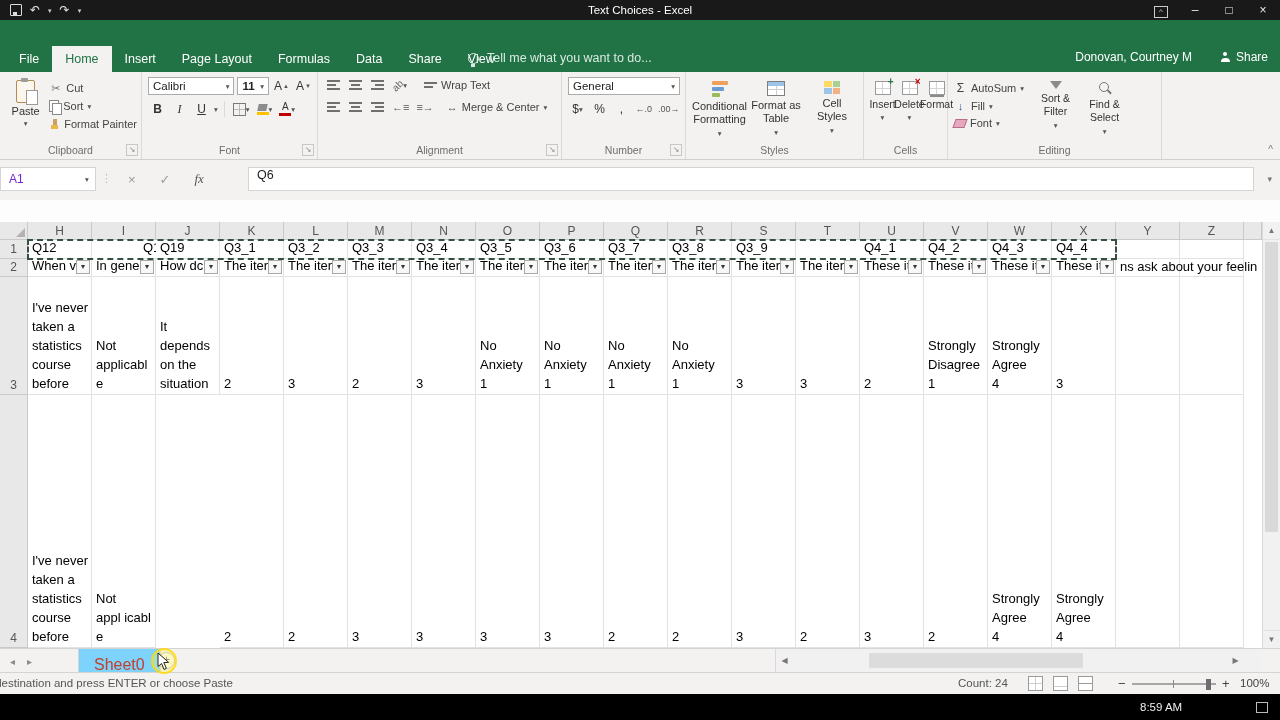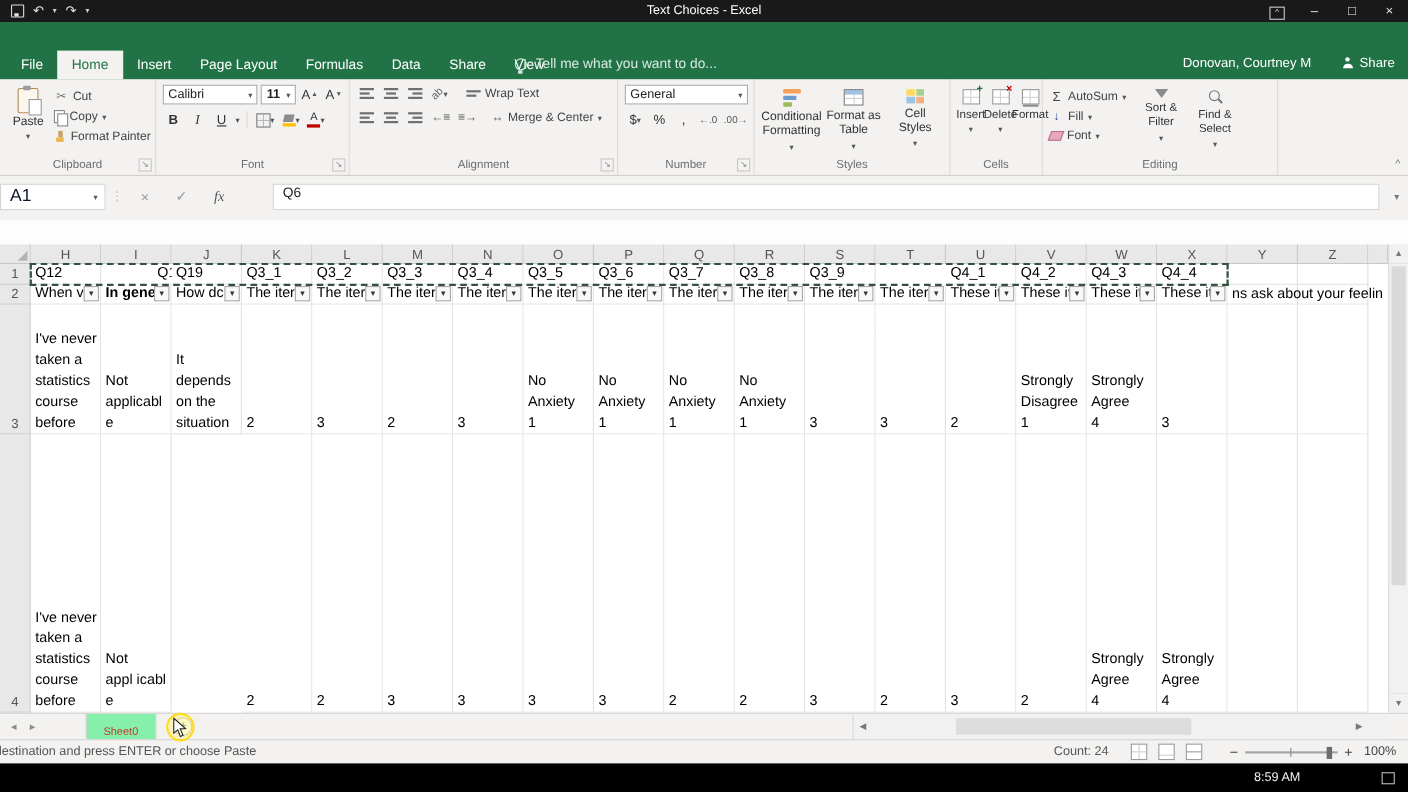--- a/index.html
+++ b/index.html
@@ -96,21 +96,21 @@
   .fillic{font-size:11px;color:#2b579a;width:13px;text-align:center;}
   .eraser{width:10px;height:7px;background:#e8a7bd;border:1px solid #b76e8a;transform:skewX(-20deg);display:inline-block;}
   .funnel{width:0;height:0;border-left:6px solid transparent;border-right:6px solid transparent;border-top:8px solid #8a8a8a;display:inline-block;}
   .magwrap{width:14px;height:14px;position:relative;display:inline-block;}
   .mag{position:absolute;left:1px;top:1px;width:8px;height:8px;border:1.5px solid #777;border-radius:50%;}
   .mag::after{content:"";position:absolute;width:5px;height:1.5px;background:#777;transform:rotate(45deg);right:-4.5px;bottom:-1.5px;}
   .collapse{position:absolute;right:7px;bottom:4px;font-size:10px;color:#777;}
   
   .formularow{position:absolute;top:160px;left:0;width:100%;height:40px;background:#f3f2f1;z-index:9;}
   .namebox{position:absolute;left:0;top:7px;width:96px;height:24px;background:#fff;border:1px solid #d4d4d4;display:flex;align-items:center;box-sizing:border-box;}
-  .namebox .val{flex:1;padding-left:8px;font-size:16px;color:#0f172a;}
+  .namebox .val{flex:1;padding-left:8px;font-size:12px;color:#6d28d9;}
   .namebox .dd{width:16px;text-align:center;}
   .fxsep{position:absolute;left:101px;top:12px;color:#bbb;font-size:11px;}
   .fxbtns{position:absolute;left:128px;top:7px;height:24px;display:flex;align-items:center;gap:24px;color:#9a9a9a;font-size:13px;}
   .fxit{font-style:italic;font-family:"Liberation Serif",serif;color:#555;}
   .fbar{position:absolute;left:248px;top:7px;right:26px;height:24px;background:#fff;border:1px solid #d4d4d4;display:flex;padding-left:8px;font-size:12.5px;color:#222;box-sizing:border-box;}
   .fbar-dd{position:absolute;right:8px;top:14px;color:#777;font-size:9px;}
   .gapband{position:absolute;top:200px;left:0;width:100%;height:22px;background:#fdfdfd;z-index:8;}
   
   #grid{position:absolute;top:222px;left:0;width:1262px;height:426px;background:#fff;overflow:hidden;z-index:5;}
   #grid>div,#grid>span{position:absolute;box-sizing:border-box;}
@@ -125,21 +125,21 @@
   .marquee{border:2px dashed var(--marquee);background:transparent;pointer-events:none;z-index:4;}
   
   .vscroll{position:absolute;top:222px;left:1262px;width:18px;height:426px;background:#f1f1f1;border-left:1px solid #d9d9d9;box-sizing:border-box;z-index:6;}
   .vs-up,.vs-down{position:absolute;left:0;width:100%;height:17px;text-align:center;font-size:8px;color:#777;line-height:17px;}
   .vs-up{top:0;border-bottom:1px solid #e3e3e3;}
   .vs-down{bottom:0;border-top:1px solid #e3e3e3;}
   .vs-thumb{position:absolute;top:20px;left:2px;width:13px;height:290px;background:#d9d9d9;border-radius:1px;}
   
   .tabbar{position:absolute;top:648px;left:0;width:100%;height:24px;background:#f3f2f1;border-top:1px solid #d4d4d4;z-index:6;box-sizing:border-box;}
   .tabnav{position:absolute;left:10px;top:0;height:24px;display:flex;align-items:center;gap:12px;color:#8a8a8a;font-size:10px;}
-  .sheettab{position:absolute;left:78px;top:0;height:23px;padding:16px 15px;background:#86efac;border-left:1px solid #d4d4d4;border-right:1px solid #d4d4d4;display:flex;align-items:center;font-size:10px;color:var(--tab-red);box-sizing:border-box;}
+  .sheettab{position:absolute;left:78px;top:0;height:23px;padding:16px 15px;background:#7dd3fc;border-left:1px solid #d4d4d4;border-right:1px solid #d4d4d4;display:flex;align-items:center;font-size:16px;color:var(--tab-red);box-sizing:border-box;}
   .sheettab::after{content:"";position:absolute;left:0;right:0;bottom:0;height:2px;background:var(--tab-red);}
   .newsheet{position:absolute;left:158px;top:3px;width:17px;height:17px;border:1px solid #bdbdbd;border-radius:50%;background:#fdfdfd;color:#666;font-size:12px;line-height:15px;text-align:center;box-sizing:border-box;}
   .hscroll{position:absolute;left:775px;top:0;width:487px;height:23px;background:#f1f1f1;border-left:1px solid #d9d9d9;box-sizing:border-box;}
   .hs-left,.hs-right{position:absolute;top:0;width:17px;height:100%;text-align:center;line-height:23px;font-size:8px;color:#777;}
   .hs-left{left:0;}.hs-right{right:18px;}
   .hs-thumb{position:absolute;left:93px;top:4px;width:214px;height:15px;background:#dcdcdc;border-radius:1px;}
   
   .statusbar{position:absolute;top:672px;left:0;width:100%;height:22px;background:#f3f2f1;border-top:1px solid #d4d4d4;z-index:6;font-size:11.5px;color:#555;box-sizing:border-box;}
   .st-msg{position:absolute;left:-40px;top:0;line-height:21px;white-space:nowrap;}
   .st-count{position:absolute;left:958px;top:0;line-height:21px;}
@@ -219,21 +219,21 @@
         <span>Paste</span>
         <span class="dd">▾</span>
       </div>
       <div class="small-col">
         <div class="sbtn">
             <span class="ic">✂</span>
             <span>Cut</span>
           </div>
         <div class="sbtn">
             <span class="copyic"></span>
-            <span>Copy</span>
+            <span>Sort</span>
             <span class="dd">▾</span>
           </div>
         <div class="sbtn">
             <span class="brush"></span>
             <span>Format Painter</span>
           </div>
       </div>
       <div class="glabel">Clipboard</div>
       <span class="launcher">↘</span>
     </div>
@@ -563,21 +563,21 @@
       <div class="cell" style="left: 1052px; top: 18px; width: 64px; height: 19px;">
         <span class="cv">Q4_4</span>
       </div>
       <div class="cell" style="left: 1116px; top: 18px; width: 64px; height: 19px;"></div>
       <div class="cell" style="left: 1180px; top: 18px; width: 64px; height: 19px;"></div>
       <div class="rowhead" style="left: 0px; top: 37px; width: 28px; height: 18px;">2</div>
       <div class="cell" style="left: 28px; top: 37px; width: 64px; height: 18px;">
         <span class="cv">When v</span>
         <span class="filterbtn">▾</span>
       </div>
-      <div class="cell" style="left: 92px; top: 37px; width: 64px; height: 18px; font-weight: bold;">
+      <div class="cell" style="left: 92px; top: 37px; width: 64px; height: 18px;">
         <span class="cv">In gene</span>
         <span class="filterbtn">▾</span>
       </div>
       <div class="cell" style="left: 156px; top: 37px; width: 64px; height: 18px;">
         <span class="cv">How dc</span>
         <span class="filterbtn">▾</span>
       </div>
       <div class="cell" style="left: 220px; top: 37px; width: 64px; height: 18px;">
         <span class="cv">The iter</span>
         <span class="filterbtn">▾</span>

